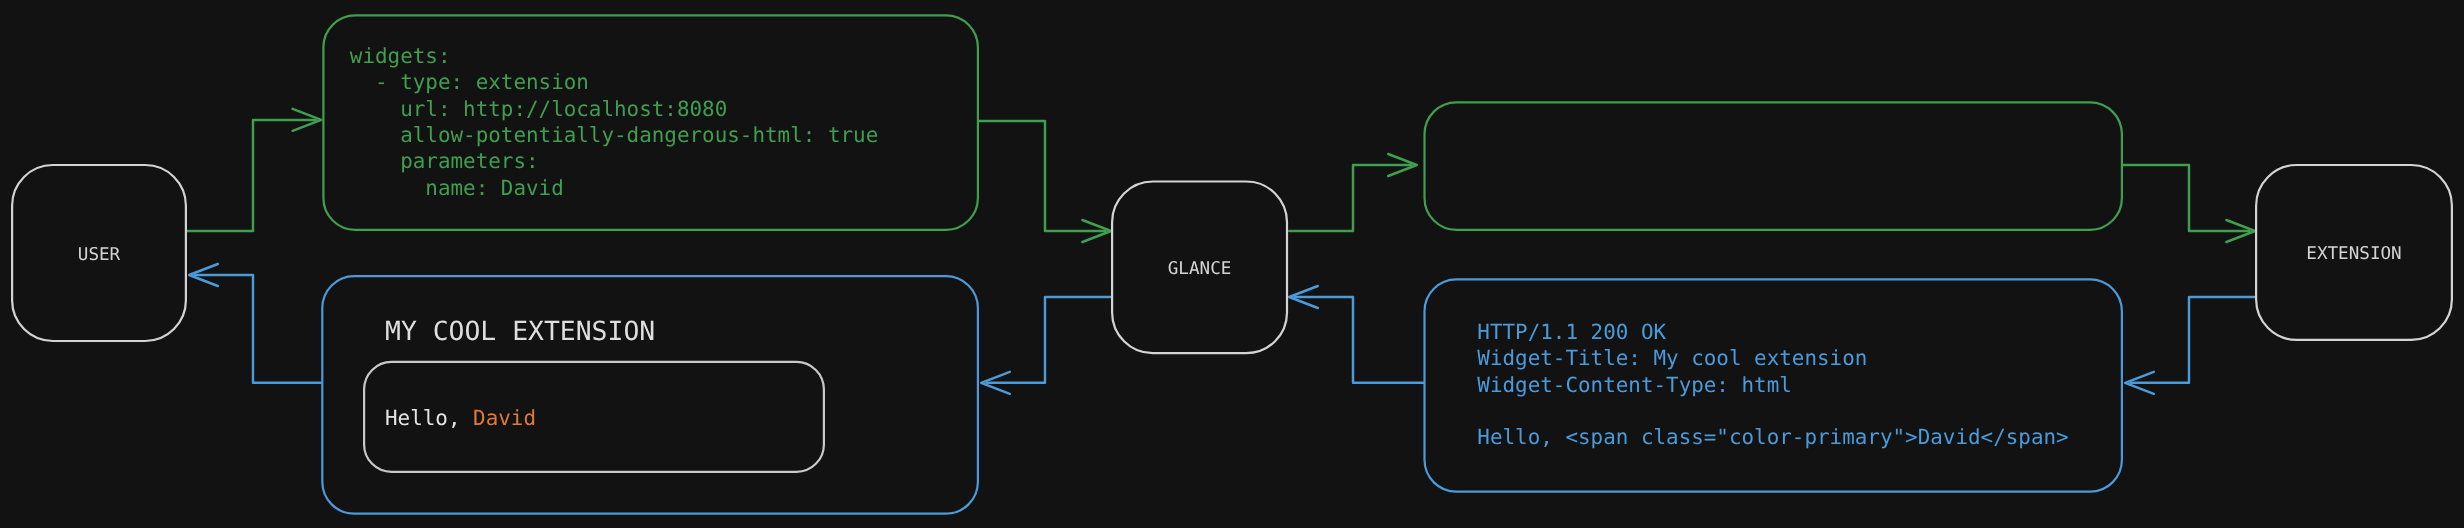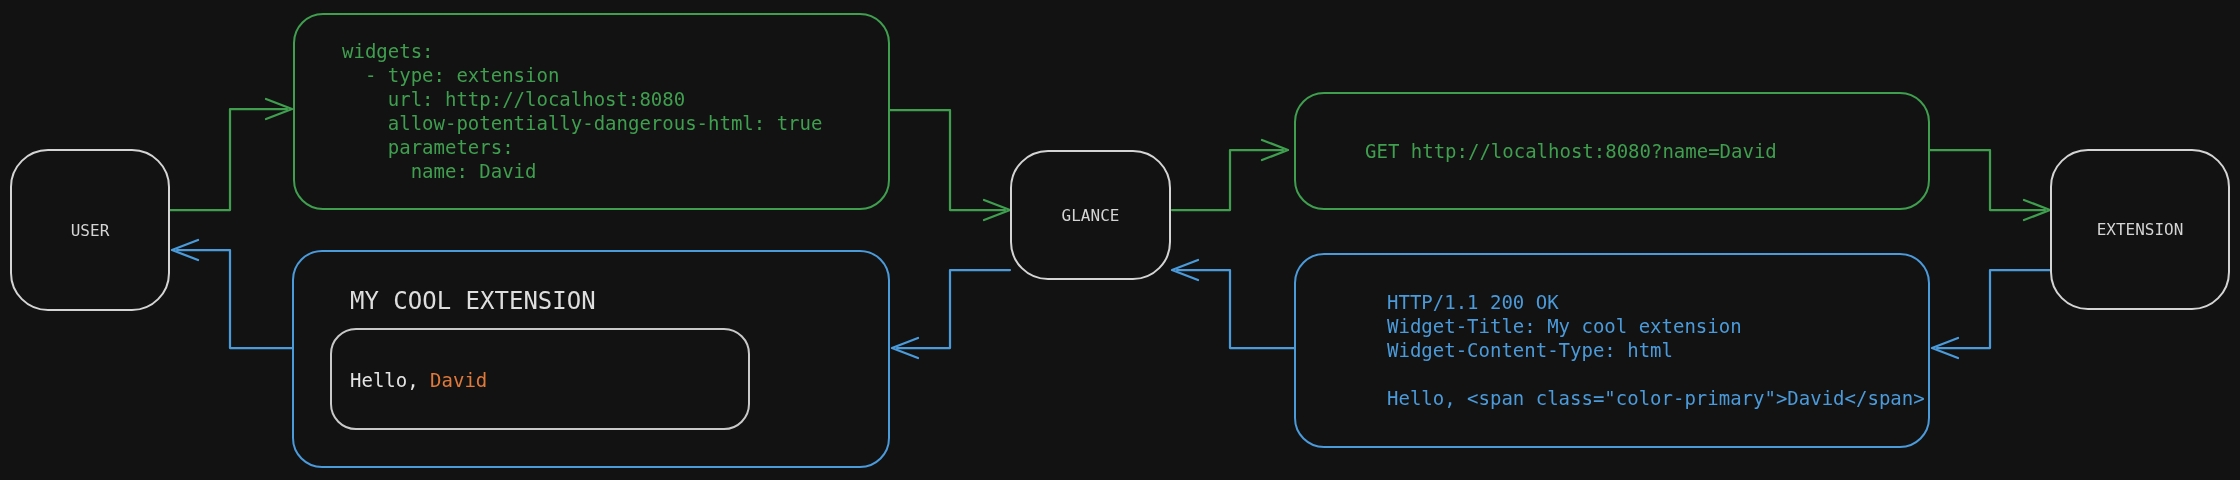--- a/index.html
+++ b/index.html
@@ -17,34 +17,34 @@
 
   svg.flow-layer{position:absolute;left:0;top:0;width:2240px;height:480px;}
   .flow-green{stroke:var(--request-green);}
   .flow-blue{stroke:var(--response-blue);}
   svg.flow-layer path{fill:none;stroke-width:2.25;stroke-linecap:round;stroke-linejoin:round;}
 
   .node{position:absolute;border:2px solid var(--neutral-light);border-radius:38px;
         display:flex;align-items:center;justify-content:center;
         color:var(--neutral-light);font-size:16px;background:var(--background);}
   .node-user{left:10px;top:149px;width:160px;height:162px;}
-  .node-glance{left:1010px;top:150px;width:161px;height:130px;}
+  .node-glance{left:1010px;top:164px;width:161px;height:158px;}
   .node-extension{left:2050px;top:149px;width:180px;height:161px;}
 
   .msg-box{position:absolute;border:2px solid;border-radius:30px;background:var(--background);}
   .msg-green{border-color:var(--request-green);}
   .msg-blue{border-color:var(--response-blue);}
   .box-config{left:293px;top:13px;width:597px;height:197px;}
   .box-request{left:1294px;top:92px;width:636px;height:118px;}
   .box-response{left:1294px;top:253px;width:636px;height:195px;}
   .box-widget{left:292px;top:250px;width:598px;height:218px;}
 
   .code{position:absolute;font-size:19px;line-height:24px;white-space:pre;}
-  .code-green{color:var(--request-green);margin-left:24px;}
-  .code-blue{color:var(--response-blue);margin-left:44px;}
+  .code-green{color:var(--request-green);}
+  .code-blue{color:var(--response-blue);}
   .config-code{left:318px;top:39px;}
   .request-code{left:1341px;top:139px;}
   .response-code{left:1343px;top:290px;}
 
   .widget-title{position:absolute;left:350px;top:289px;font-size:24px;line-height:24px;
                 color:#dedede;white-space:pre;}
   .widget-inner{position:absolute;left:330px;top:328px;width:420px;height:102px;
                 border:2px solid #c9c9c9;border-radius:26px;background:var(--background);}
   .widget-greeting{position:absolute;left:350px;top:368px;font-size:19px;line-height:24px;
                    color:#e4e4e4;white-space:pre;}
@@ -92,21 +92,20 @@
 
   <div class="msg-box msg-green box-config"></div>
   <pre class="code code-green config-code">widgets:
   - type: extension
     url: http://localhost:8080
     allow-potentially-dangerous-html: true
     parameters:
       name: David</pre>
 
   <div class="msg-box msg-green box-request"></div>
-  <pre class="code code-green request-code">GET http://localhost:8080?name=David</pre>
 
   <div class="msg-box msg-blue box-response"></div>
   <pre class="code code-blue response-code">HTTP/1.1 200 OK
 Widget-Title: My cool extension
 Widget-Content-Type: html
 
 Hello, &lt;span class="color-primary"&gt;David&lt;/span&gt;</pre>
 
   <div class="msg-box msg-blue box-widget"></div>
   <div class="widget-title">MY COOL EXTENSION</div>

